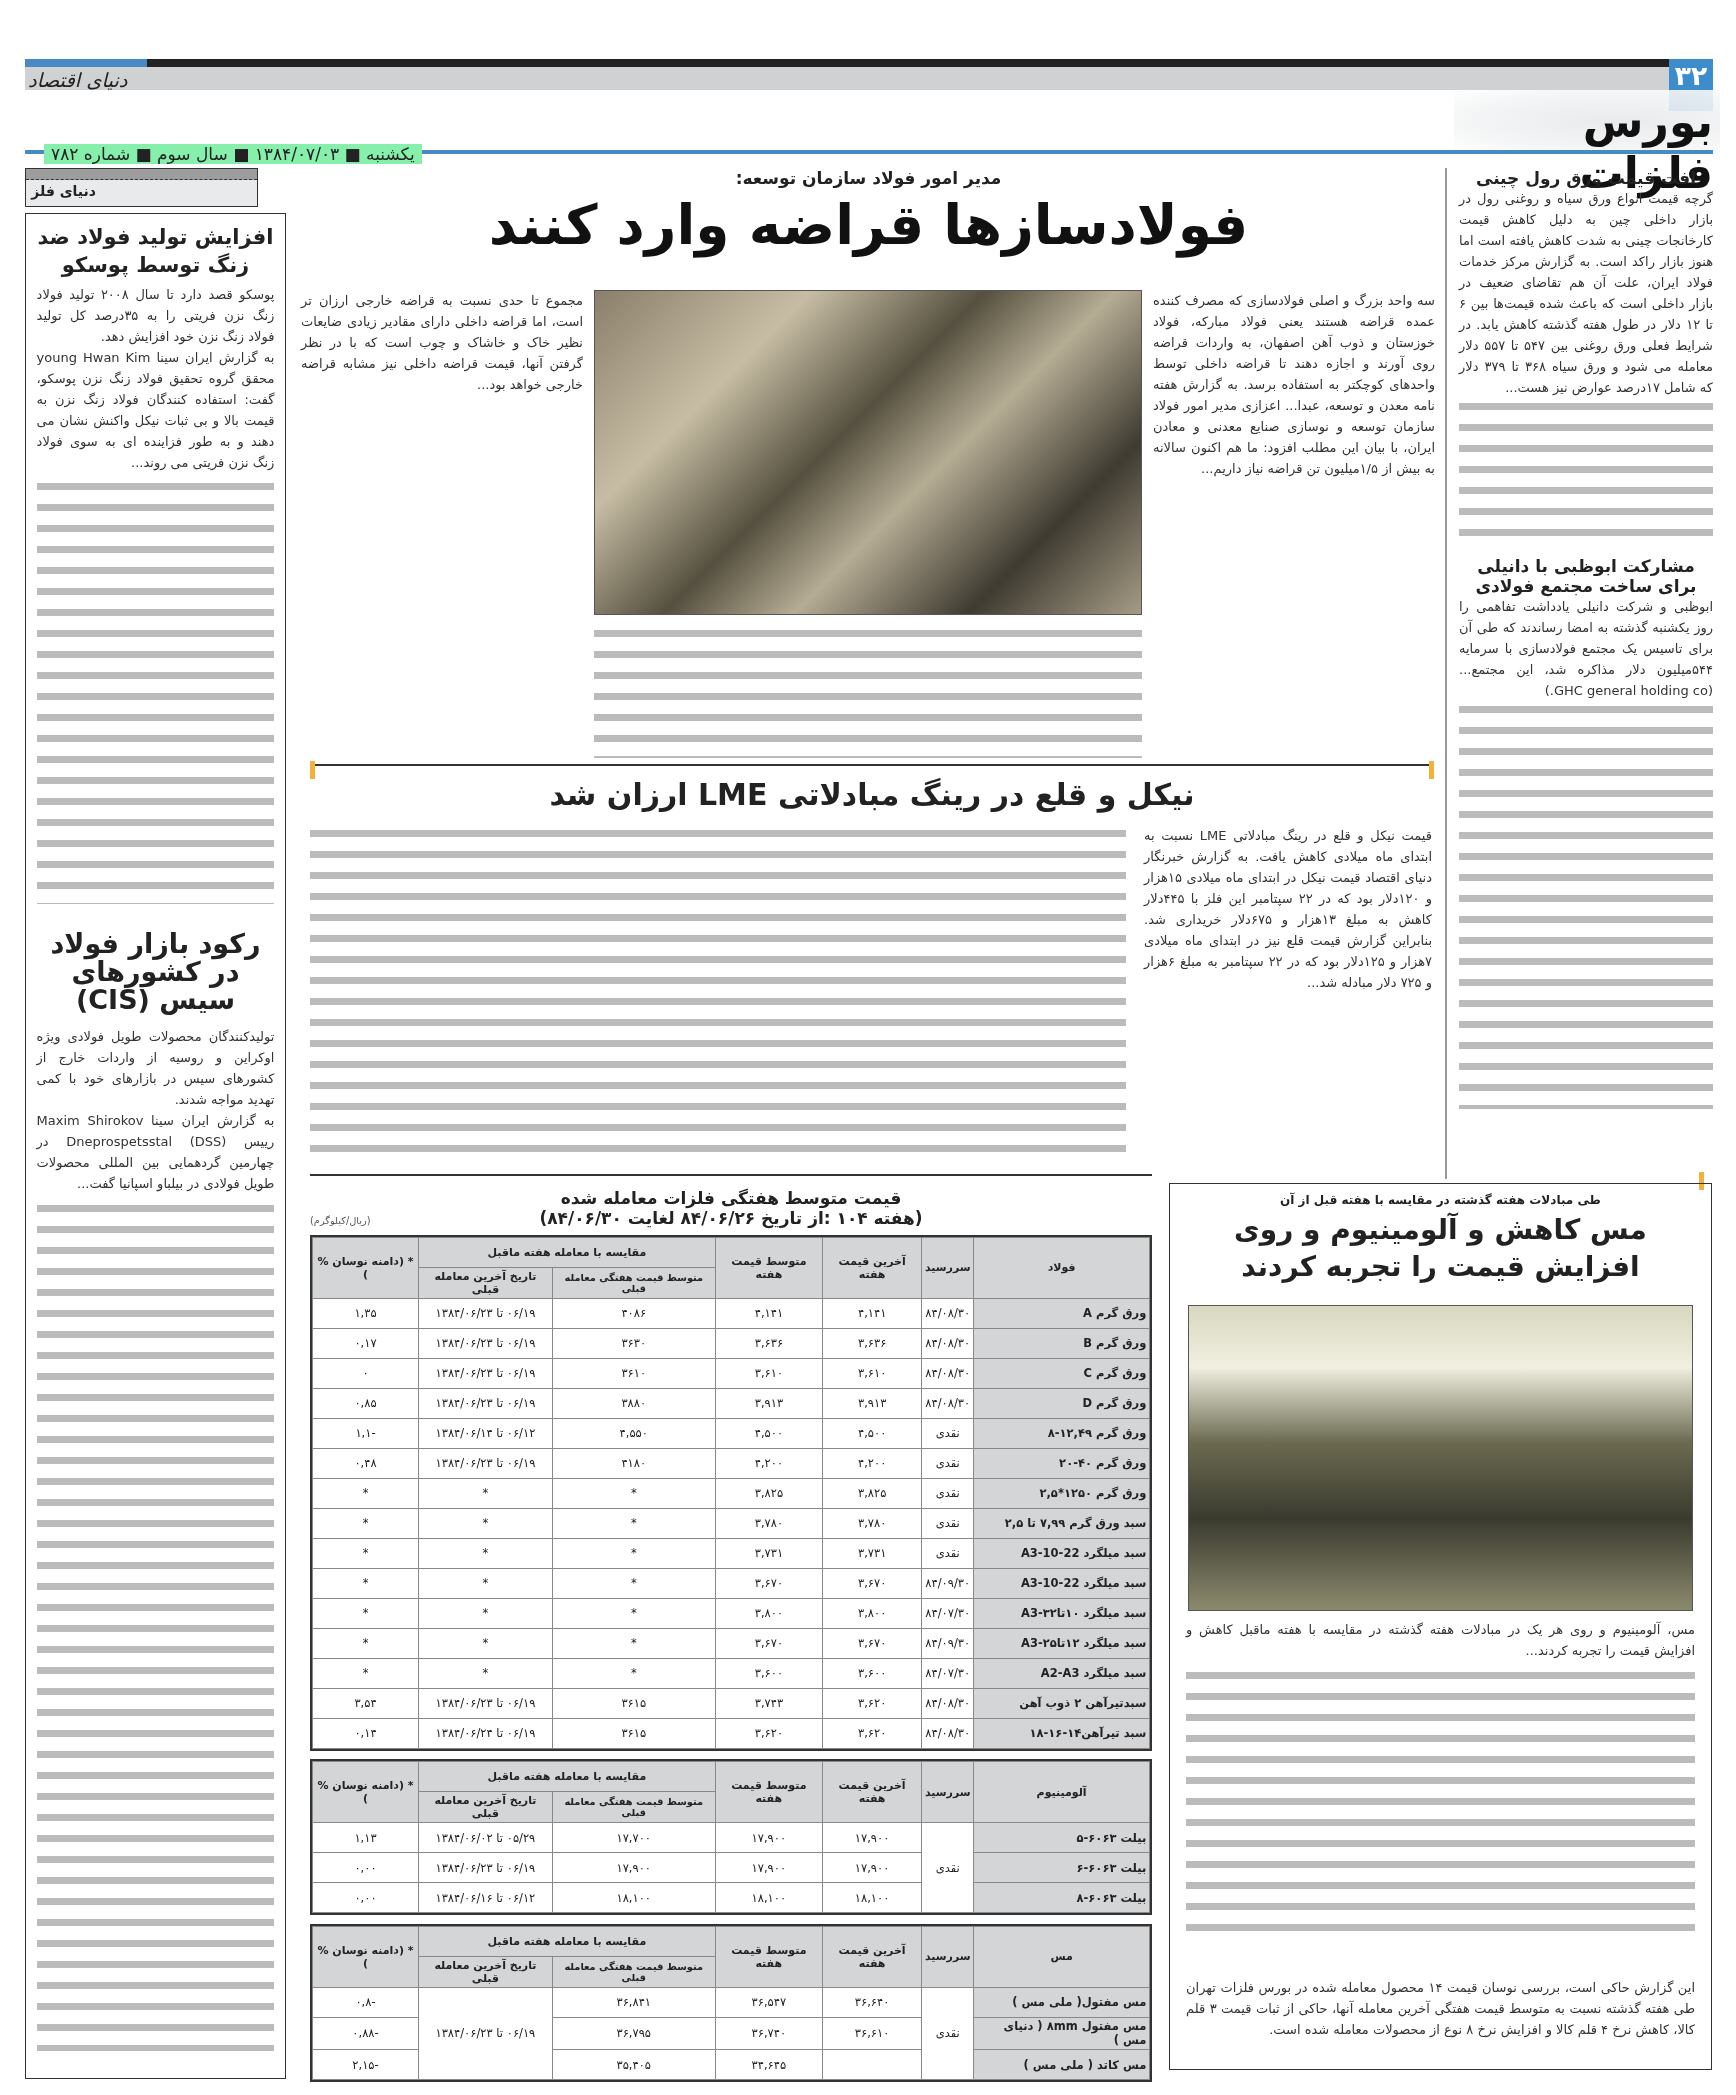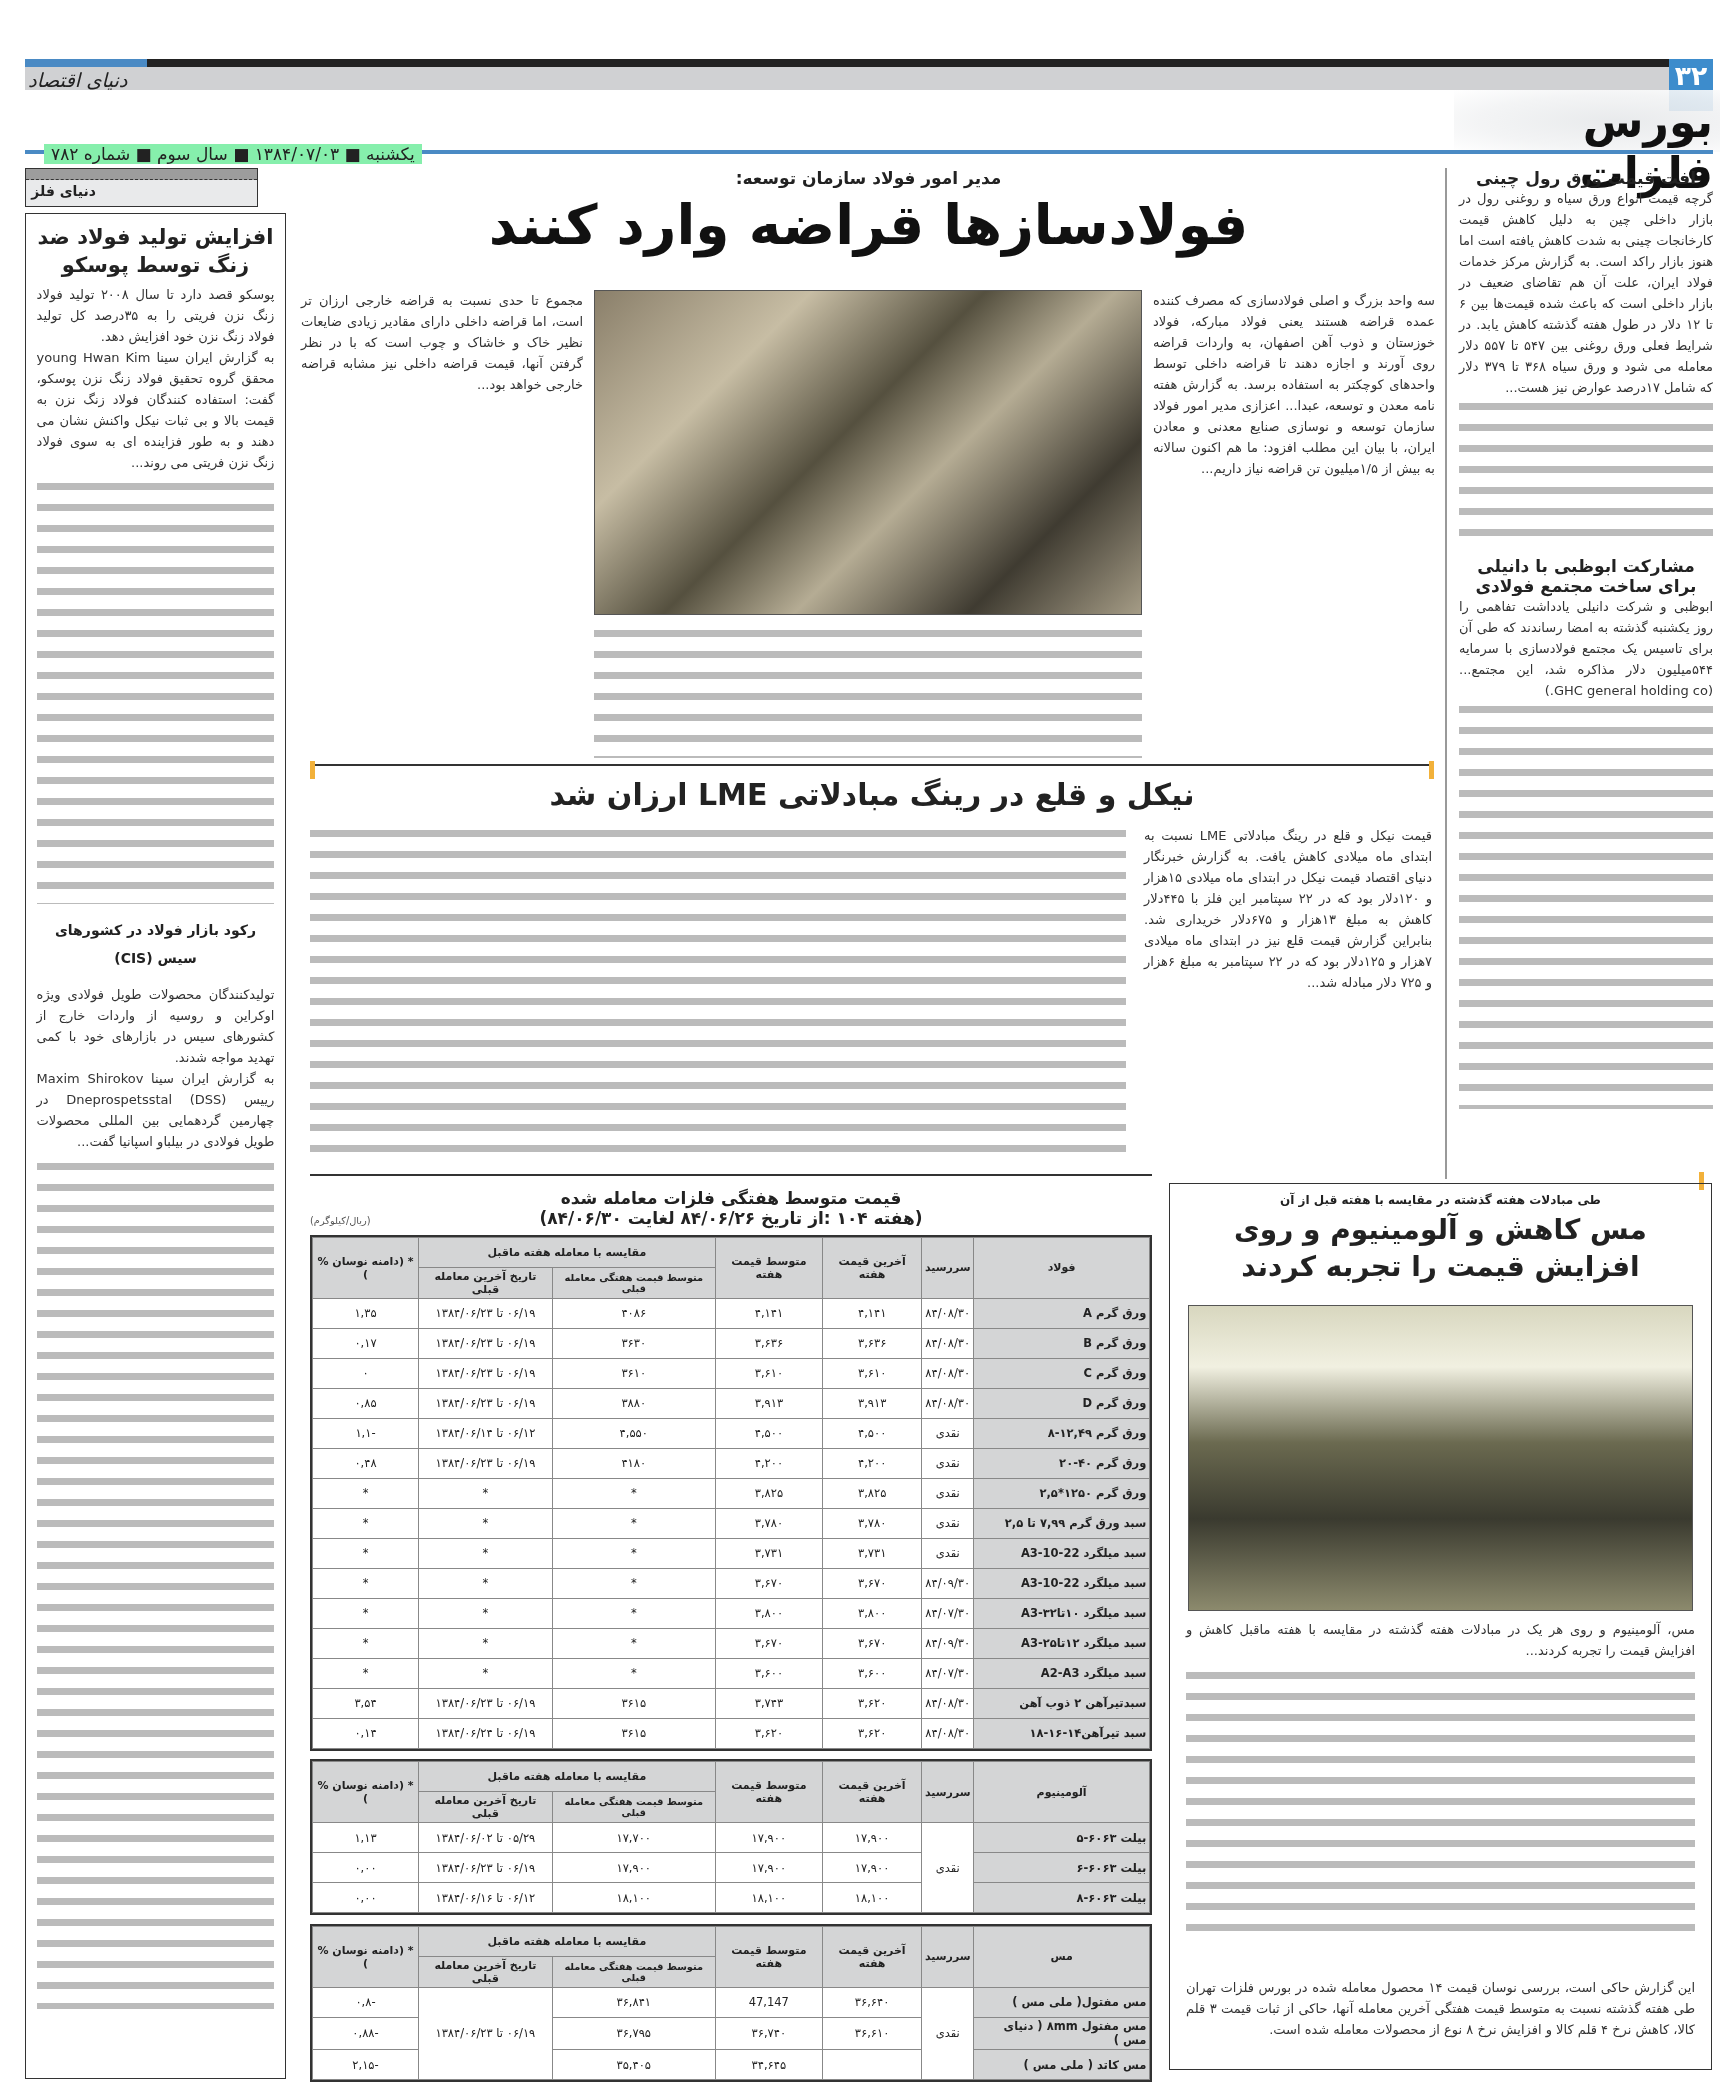--- a/index.html
+++ b/index.html
@@ -48,21 +48,21 @@
 <div class="abs sidebar-head">
   <div class="shade"></div>
   <div class="lbl">دنیای فلز</div>
 </div>
 <div class="abs sidebar-body">
   <div style="padding:8.9px 10.6px">
     <h3 style="font-size:21px;line-height:28px">افزایش تولید فولاد ضد زنگ توسط پوسکو</h3>
     <p class="txt" style="margin-top:5.3px">پوسکو قصد دارد تا سال ۲۰۰۸ تولید فولاد زنگ نزن فریتی را به ۳۵درصد کل تولید فولاد زنگ نزن خود افزایش دهد.</p>
     <p class="txt">به گزارش ایران سینا young Hwan Kim محقق گروه تحقیق فولاد زنگ نزن پوسکو، گفت: استفاده کنندگان فولاد زنگ نزن به قیمت بالا و بی ثبات نیکل واکنش نشان می دهند و به طور فزاینده ای به سوی فولاد زنگ نزن فریتی می روند...</p>
     <div class="gray-text" style="height:426px;margin-top:5.3px"></div>
-    <h3 style="font-size:14px;line-height:28px;margin-top:12px">رکود بازار فولاد در کشورهای سیس (CIS)</h3>
+    <h3 style="font-size:27px;line-height:28px;margin-top:26px">رکود بازار فولاد در کشورهای سیس (CIS)</h3>
     <p class="txt" style="margin-top:12px">تولیدکنندگان محصولات طویل فولادی ویژه اوکراین و روسیه از واردات خارج از کشورهای سیس در بازارهای خود با کمی تهدید مواجه شدند.</p>
     <p class="txt">به گزارش ایران سینا Maxim Shirokov رییس (DSS) Dneprospetsstal در چهارمین گردهمایی بین المللی محصولات طویل فولادی در بیلباو اسپانیا گفت...</p>
     <div class="gray-text" style="height:851px;margin-top:5.3px"></div>
   </div>
 </div>
 
 <div class="abs colrule" style="left:1445px;top:168px;height:1011px"></div>
 <div class="abs" style="left:1459px;top:168px;width:254px;height:1011px">
   <h3 style="font-size:17px">افت قیمت ورق رول چینی</h3>
   <p class="txt">گرچه قیمت انواع ورق سیاه و روغنی رول در بازار داخلی چین به دلیل کاهش قیمت کارخانجات چینی به شدت کاهش یافته است اما هنوز بازار راکد است. به گزارش مرکز خدمات فولاد ایران، علت آن هم تقاضای ضعیف در بازار داخلی است که باعث شده قیمت‌ها بین ۶ تا ۱۲ دلار در طول هفته گذشته کاهش یابد. در شرایط فعلی ورق روغنی بین ۵۴۷ تا ۵۵۷ دلار معامله می شود و ورق سیاه ۳۶۸ تا ۳۷۹ دلار که شامل ۱۷درصد عوارض نیز هست...</p>
@@ -314,21 +314,21 @@
         <tr>
           <th style="font-size:9.8px">متوسط قیمت هفتگی معامله قبلی</th>
           <th>تاریخ آخرین معامله قبلی</th>
         </tr>
       </thead>
       <tbody>
           <tr>
             <td class="name">مس مفتول( ملی مس )</td>
             <td rowspan="3">نقدی</td>
             <td>۳۶,۶۴۰</td>
-            <td>47,147</td>
+            <td>۳۶,۵۴۷</td>
             <td>۳۶,۸۴۱</td>
             <td rowspan="3">۰۶/۱۹ تا ۱۳۸۴/۰۶/۲۳</td>
             <td>-۰,۸</td>
           </tr>
           <tr>
             <td class="name">مس مفتول ۸mm ( دنیای مس )</td>
             <td>۳۶,۶۱۰</td>
             <td>۳۶,۷۴۰</td>
             <td>۳۶,۷۹۵</td>
             <td>-۰,۸۸</td>

